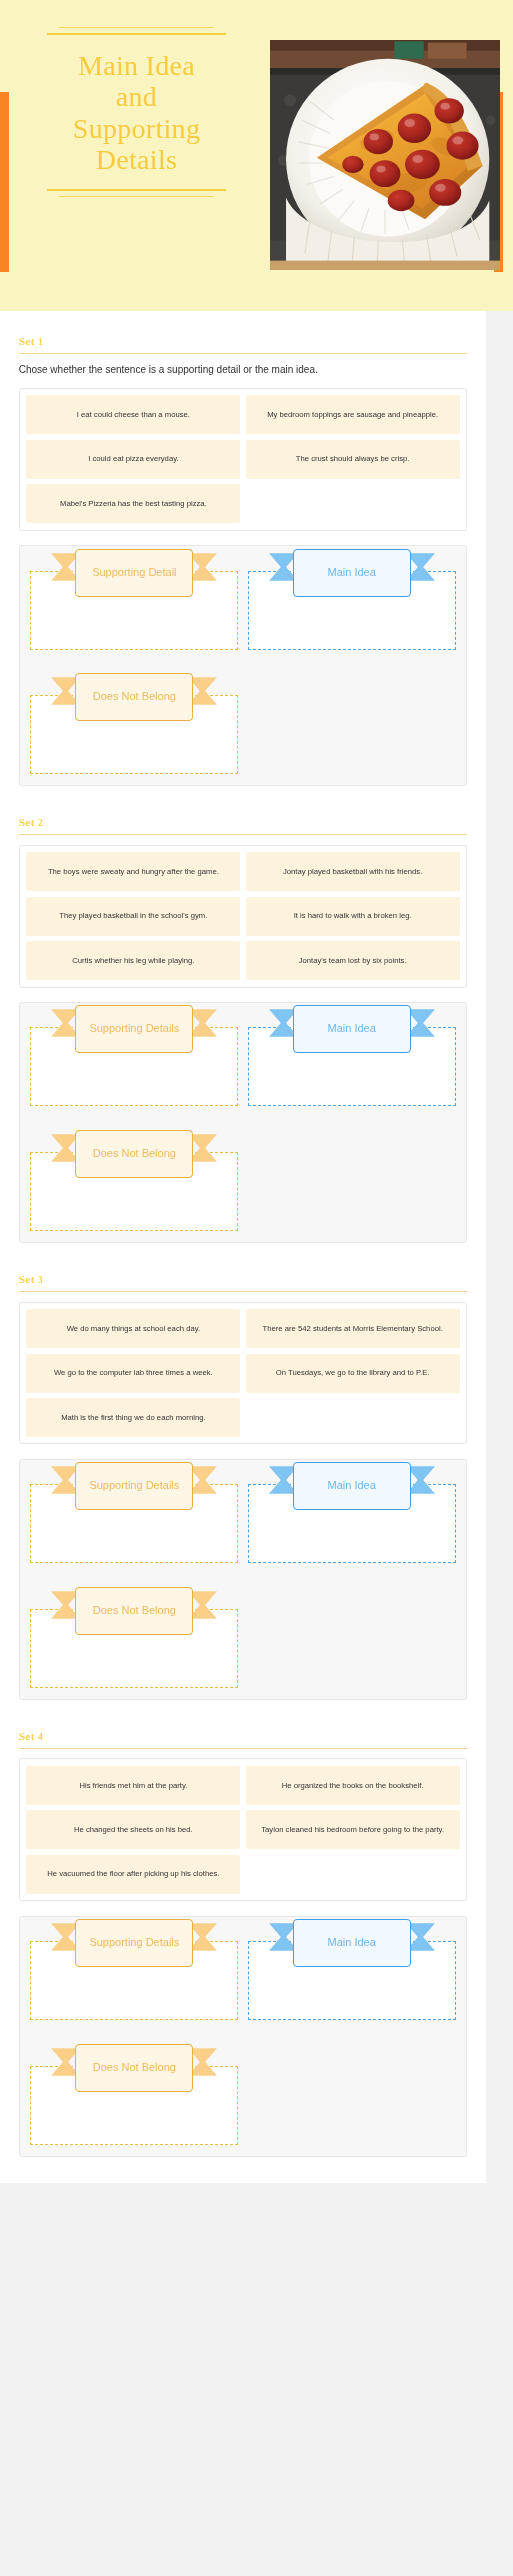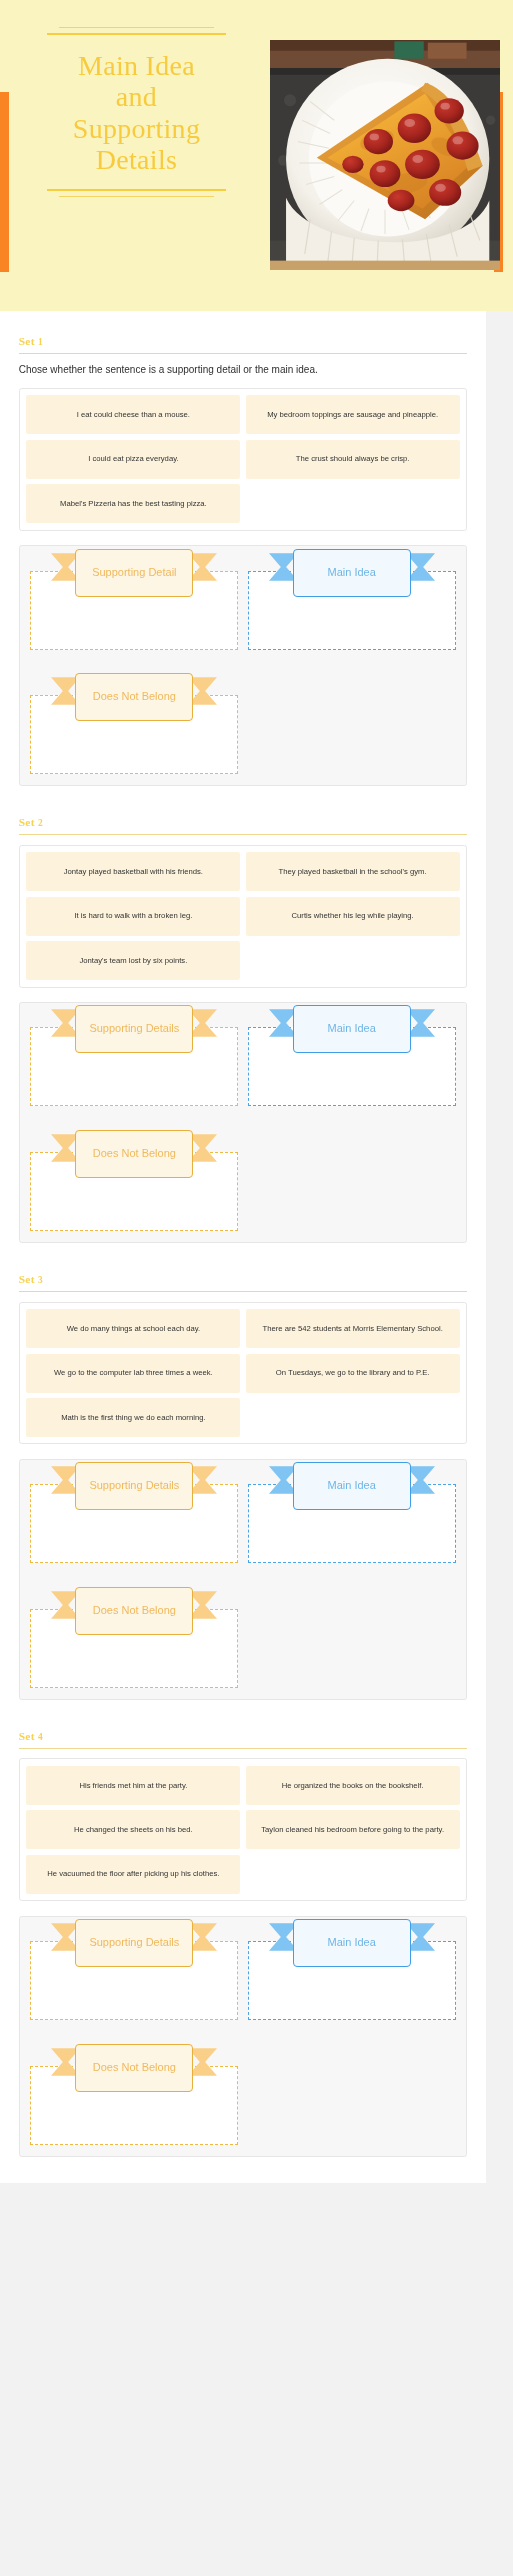--- a/index.html
+++ b/index.html
@@ -393,20 +393,21 @@
 
     <section class="set">
       <h2 class="set-title">
         <span>Set</span>
         <span class="num">2</span>
       </h2>
       <div class="set-underline"></div>
 
       <div class="card-panel">
         <div class="card-grid">
+          <div class="sent-card">The boys were sweaty and hungry after the game.</div>
           <div class="sent-card">Jontay played basketball with his friends.</div>
           <div class="sent-card">They played basketball in the school's gym.</div>
           <div class="sent-card">It is hard to walk with a broken leg.</div>
           <div class="sent-card">Curtis whether his leg while playing.</div>
           <div class="sent-card">Jontay's team lost by six points.</div>
         </div>
       </div>
 
       <div class="drop-panel">
         <div class="drop-row">

